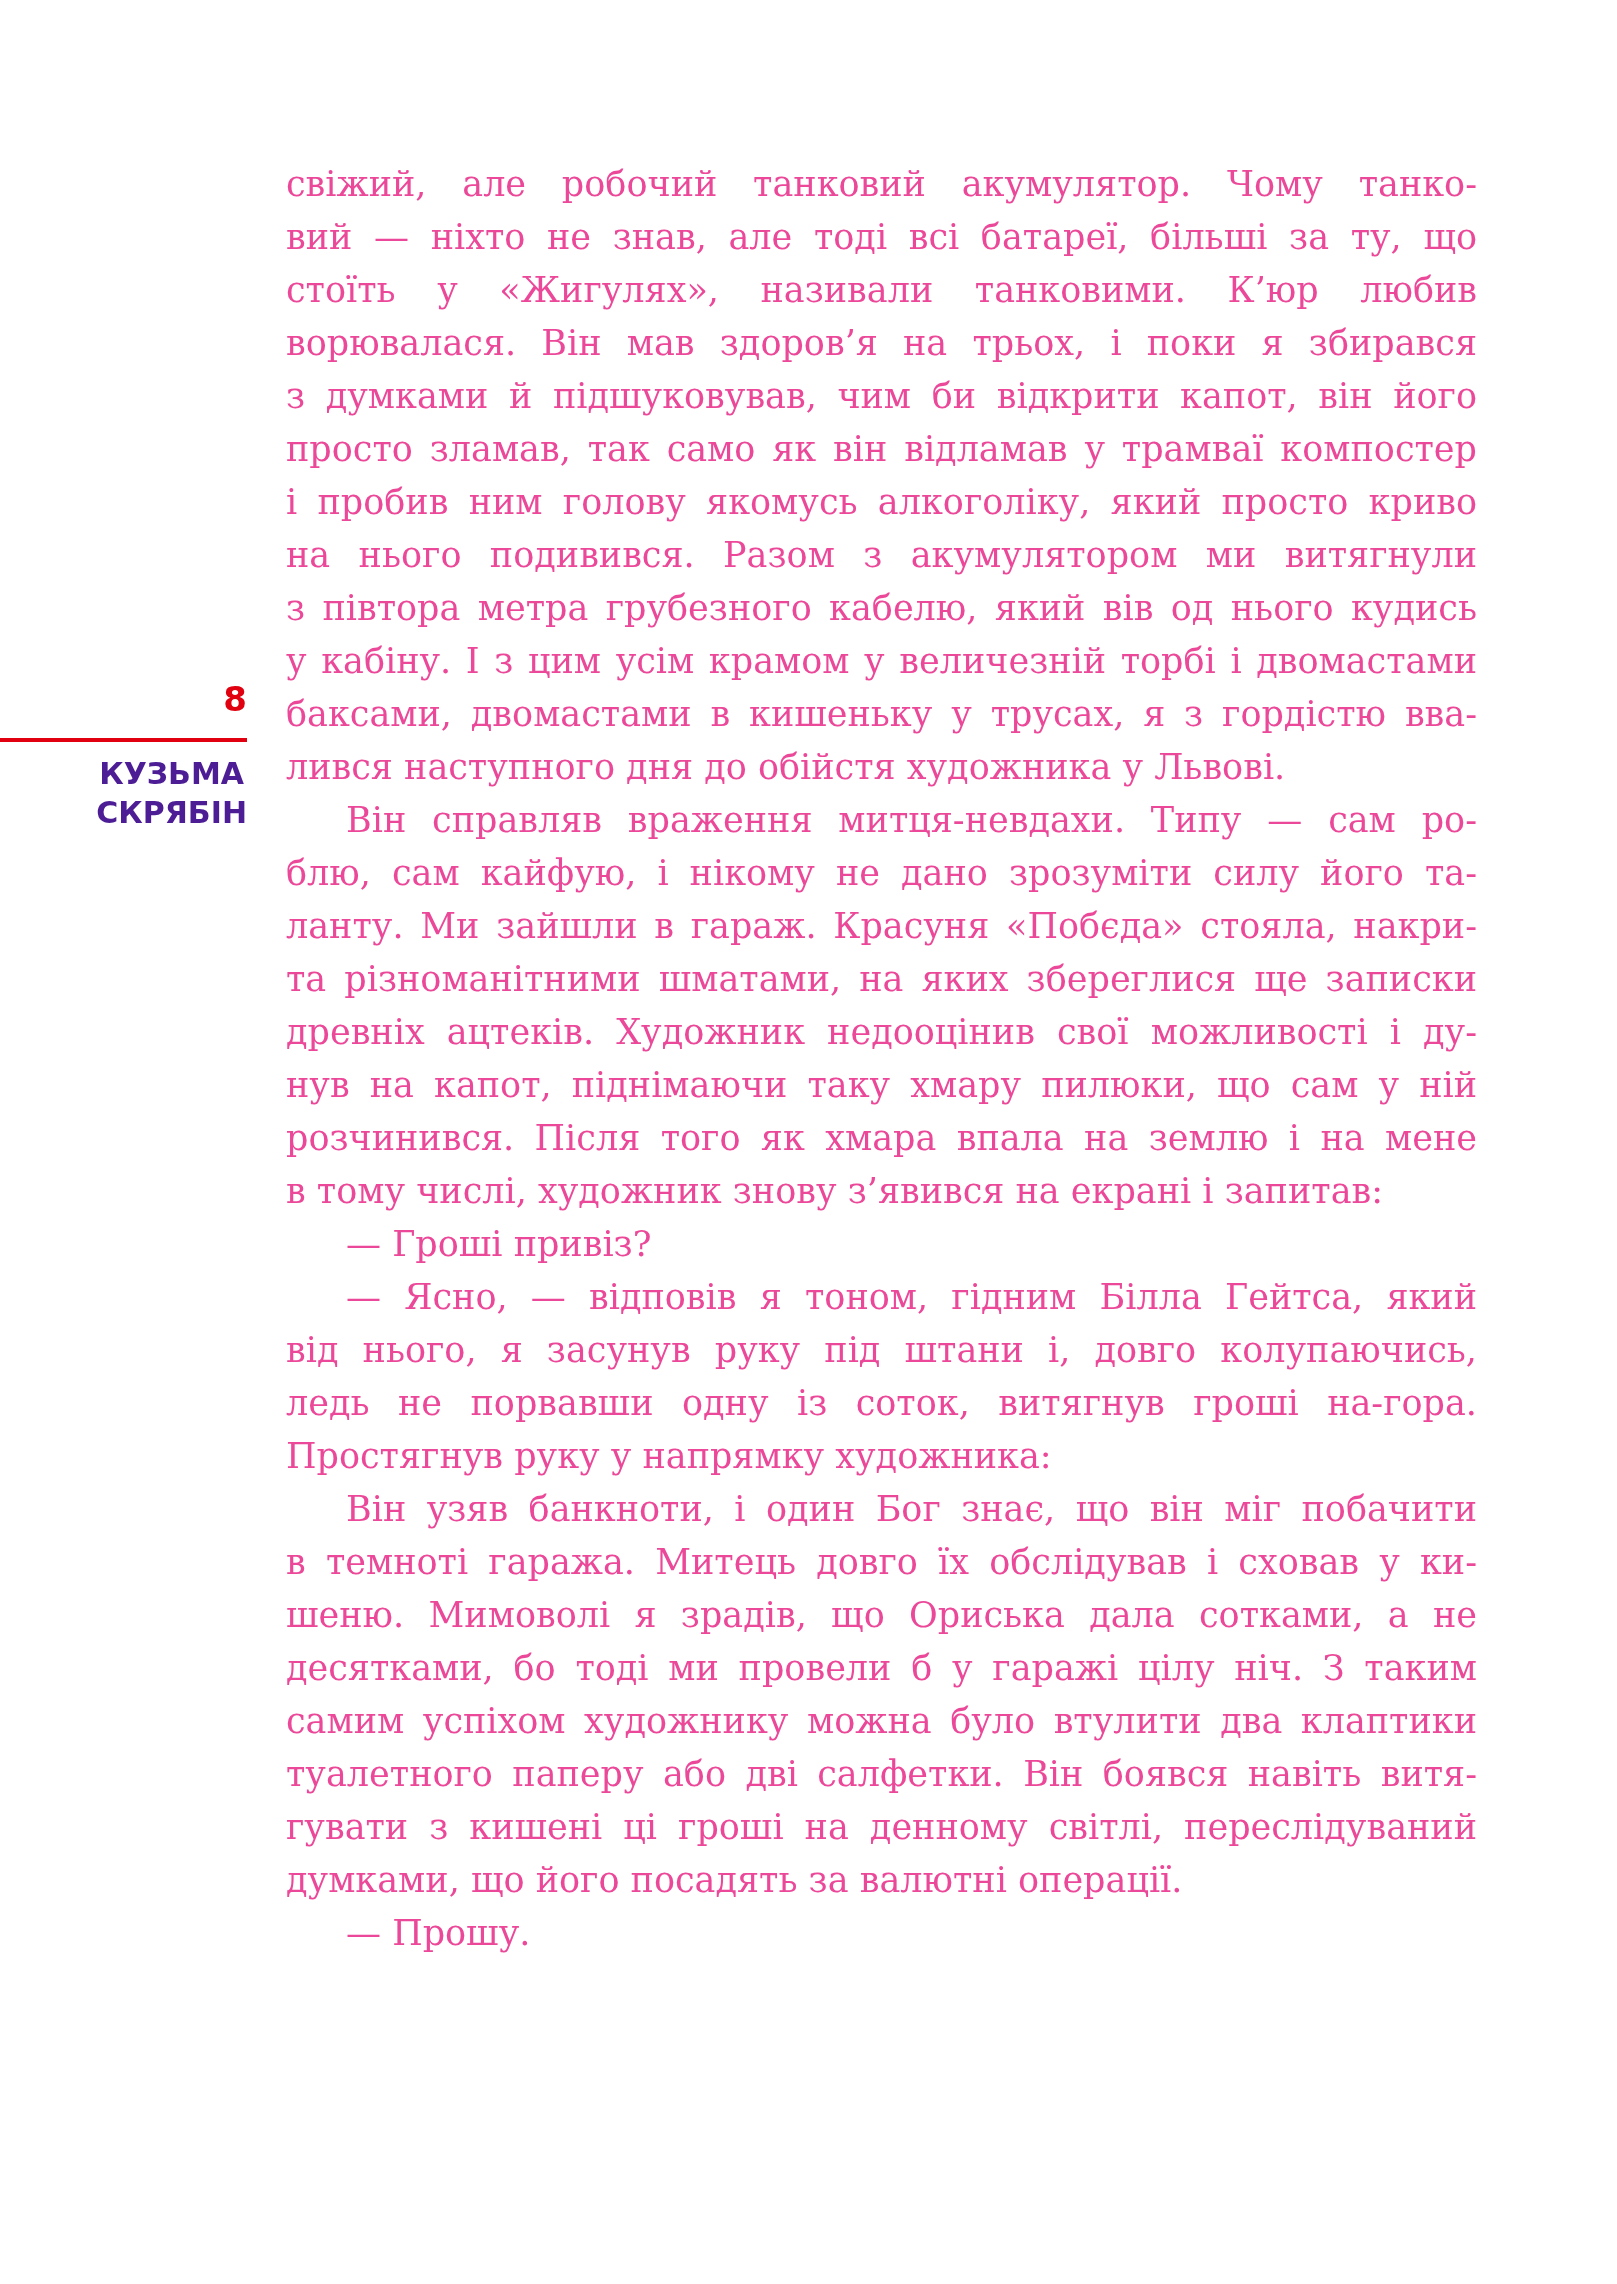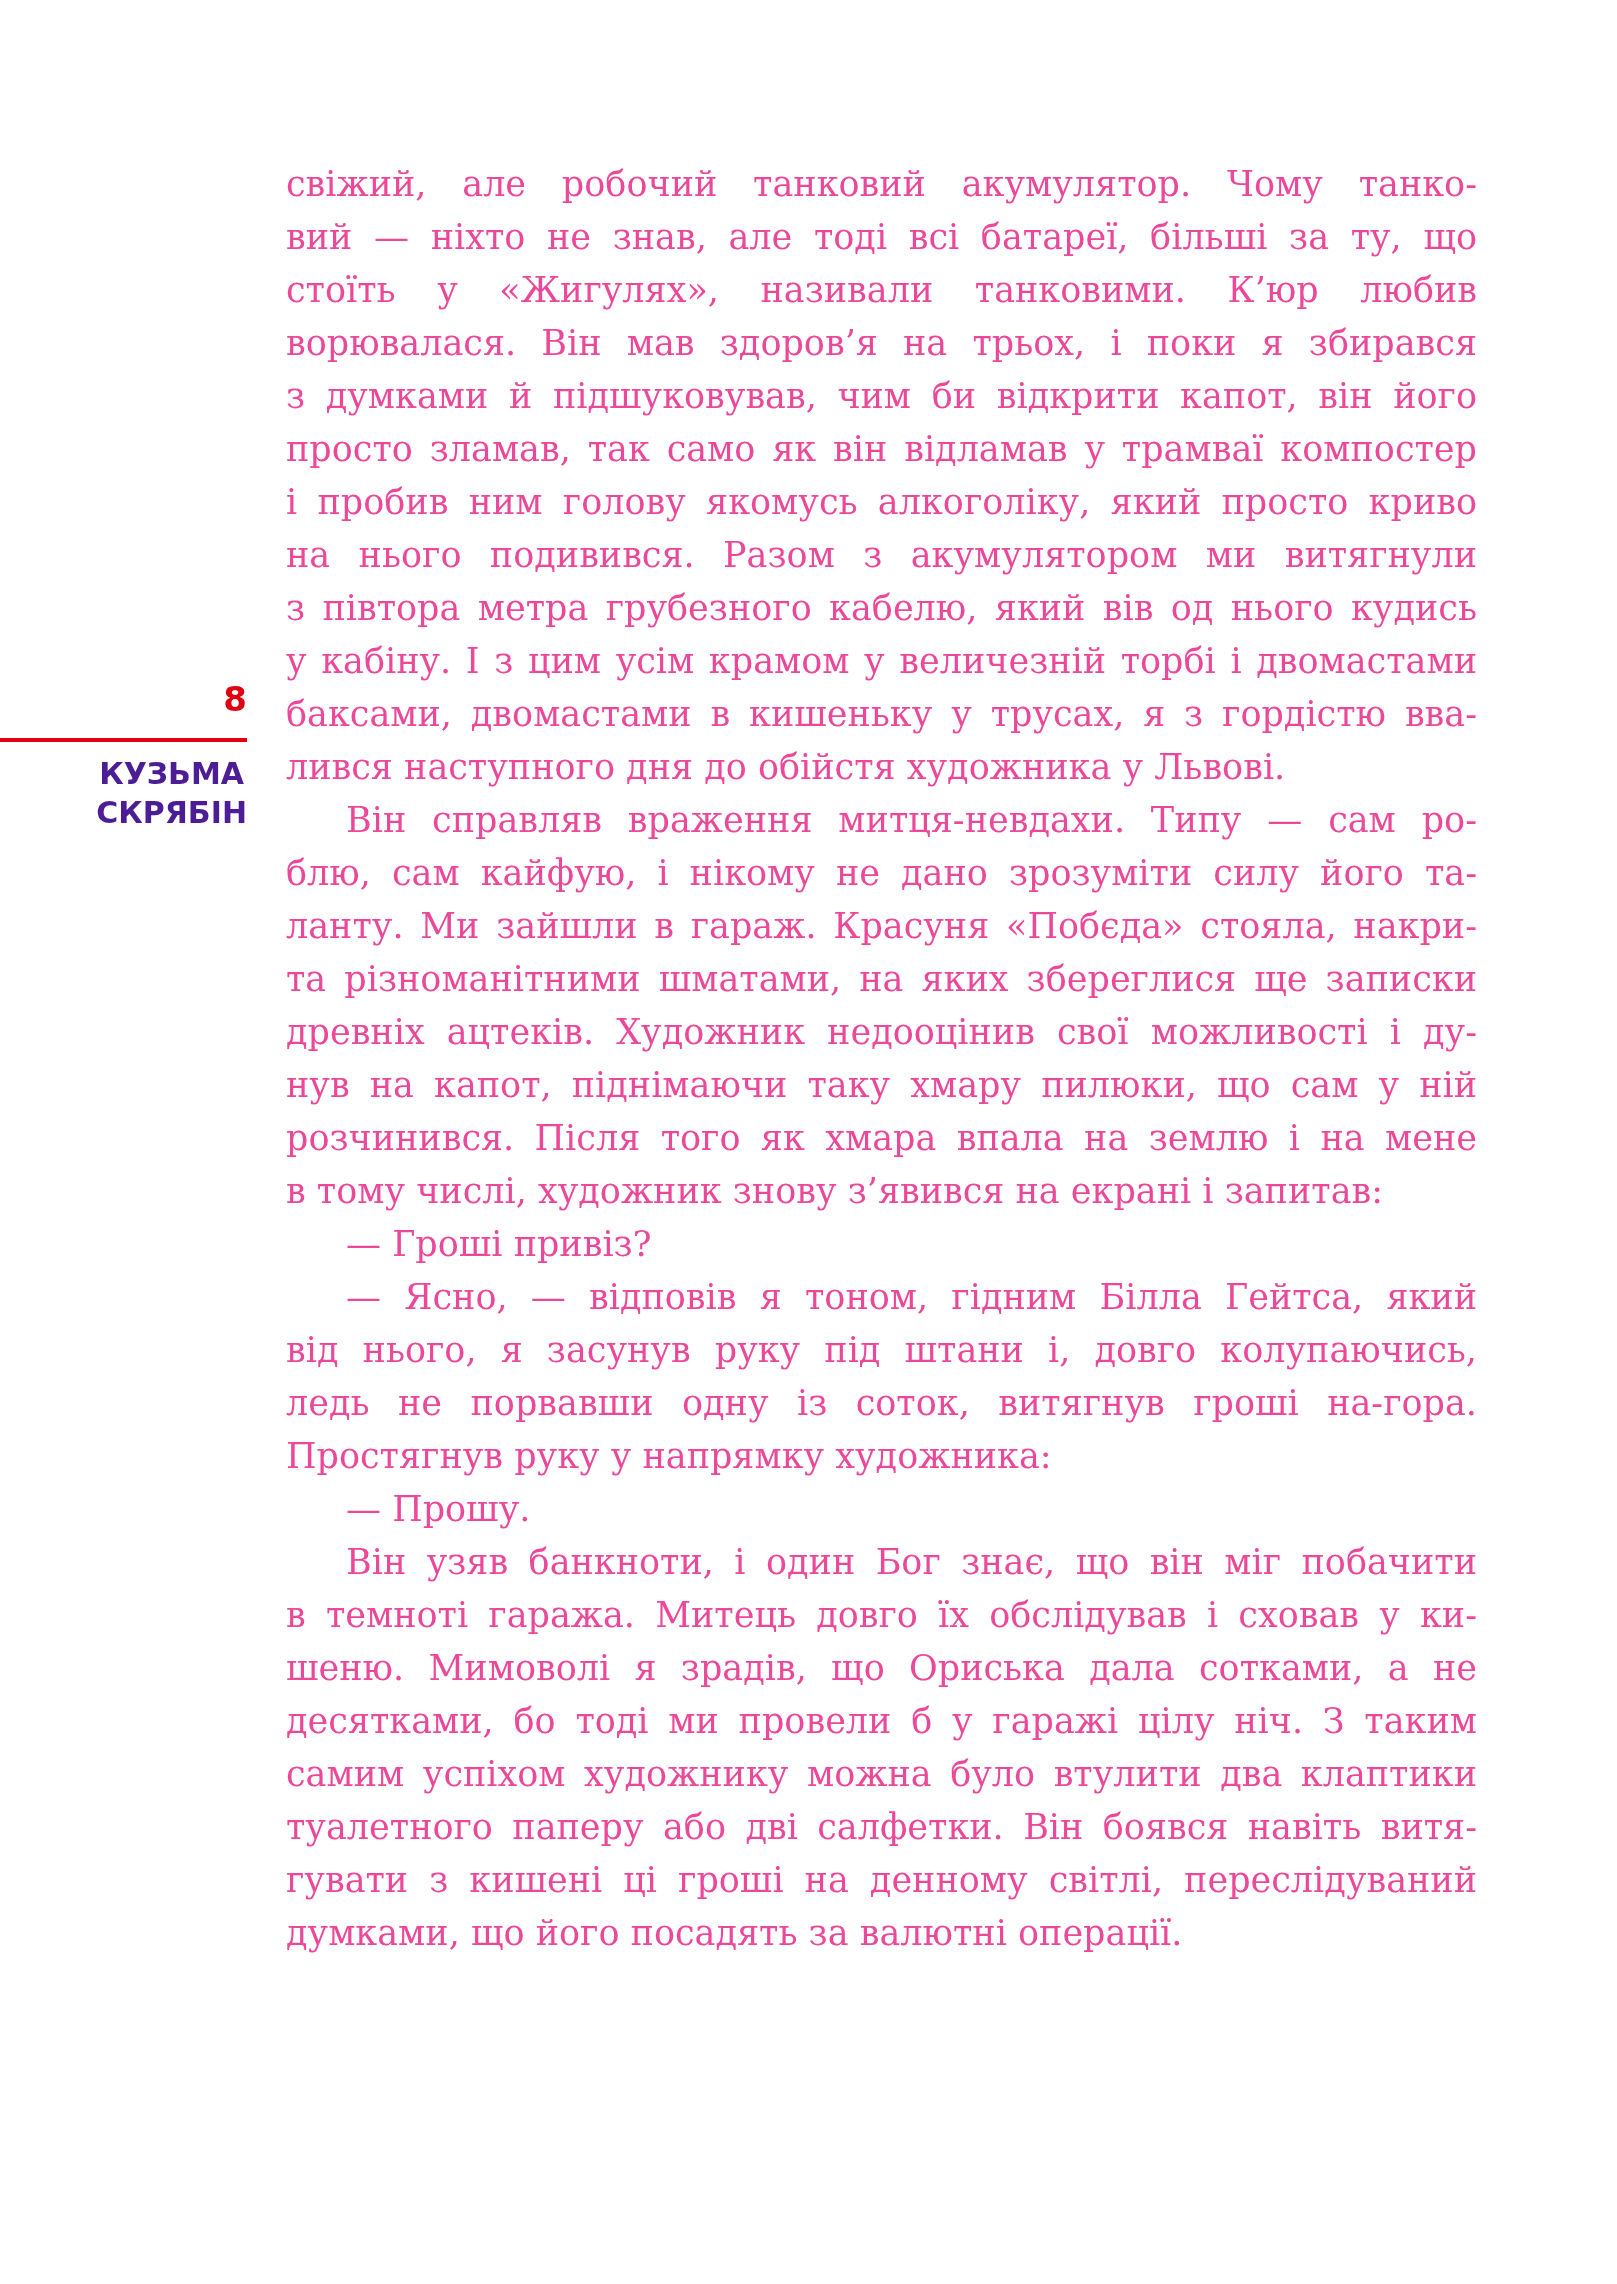--- a/index.html
+++ b/index.html
@@ -129,29 +129,29 @@
     </div>
 
     <div>
       <span class="line indent">— Ясно, — відповів я тоном, гідним Білла Гейтса, який</span>
       <span class="line">від нього, я засунув руку під штани і, довго колупаючись,</span>
       <span class="line">ледь не порвавши одну із соток, витягнув гроші на-гора.</span>
       <span class="line last">Простягнув руку у напрямку художника:</span>
     </div>
 
     <div>
-      <span class="line indent last">— Прошу.</span>
-    </div>
-
-    <div>
       <span class="line indent">Він узяв банкноти, і один Бог знає, що він міг побачити</span>
       <span class="line">в темноті гаража. Митець довго їх обслідував і сховав у ки-</span>
       <span class="line">шеню. Мимоволі я зрадів, що Ориська дала сотками, а не</span>
       <span class="line">десятками, бо тоді ми провели б у гаражі цілу ніч. З таким</span>
       <span class="line">самим успіхом художнику можна було втулити два клаптики</span>
       <span class="line">туалетного паперу або дві салфетки. Він боявся навіть витя-</span>
       <span class="line">гувати з кишені ці гроші на денному світлі, переслідуваний</span>
       <span class="line last">думками, що його посадять за валютні операції.</span>
     </div>
 
+    <div>
+      <span class="line indent last">— Прошу.</span>
+    </div>
+
   </div>
 </div>
 
 
 </body></html>

